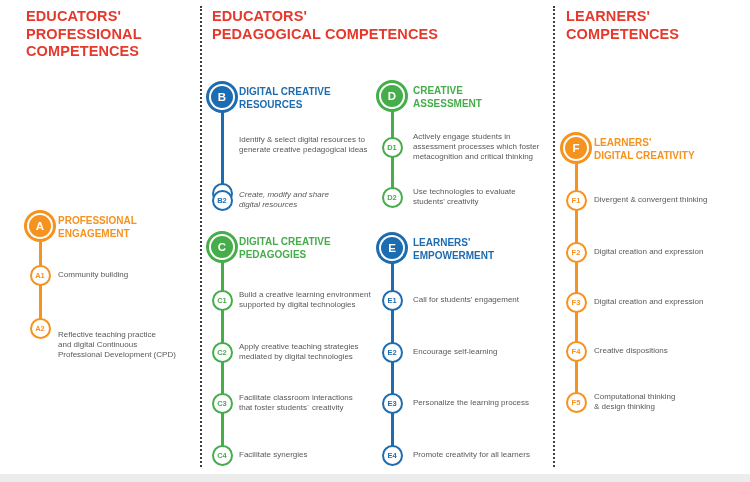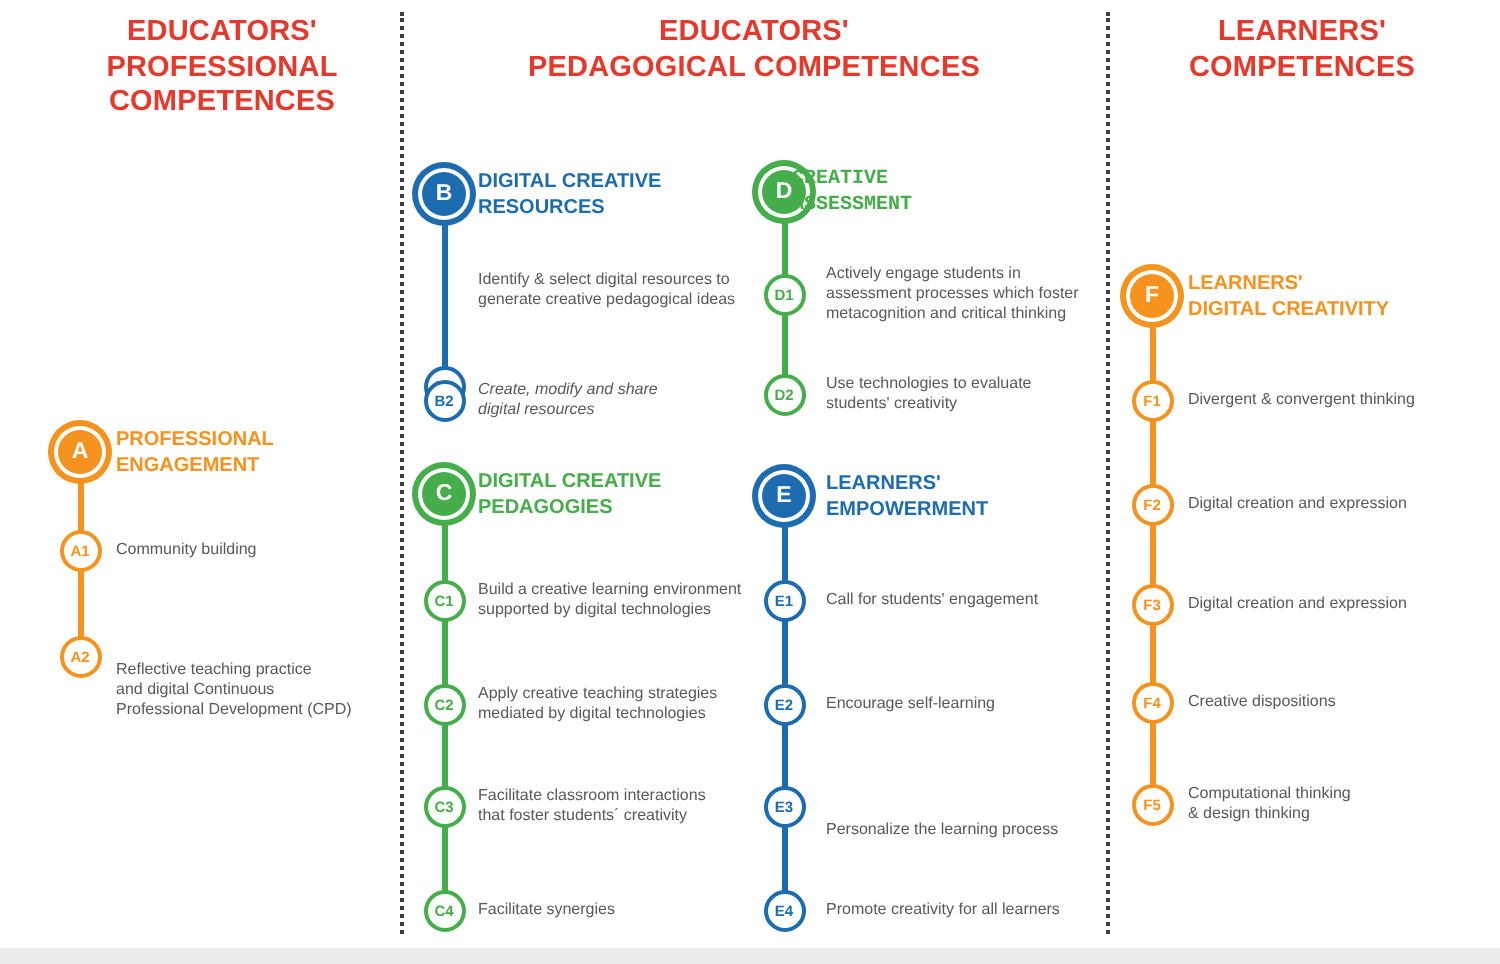--- a/index.html
+++ b/index.html
@@ -1,20 +1,20 @@
 <!DOCTYPE html>
 <html><head>
 <meta charset="utf-8">
 <style>
   * { box-sizing: border-box; margin: 0; padding: 0; }
   html, body { background: #fff; }
   body { font-family: "Liberation Sans", sans-serif; }
   .canvas { position: relative; width: 750px; height: 482px; background: #fff; overflow: hidden; }
   .divider { position: absolute; top: 6px; height: 461px; width: 0; border-left: 2px dotted #3f3f3f; }
-  .col-header { position: absolute; top: 8px; text-align: center; font-weight: bold; font-size: 14.5px; line-height: 17.5px; white-space: pre-line; letter-spacing: 0.1px; }
+  .col-header { position: absolute; top: 8px; font-weight: bold; font-size: 14.5px; line-height: 17.5px; white-space: pre-line; letter-spacing: 0.1px; }
   .track-line { position: absolute; width: 3px; z-index: 1; }
   .node-big { position: absolute; width: 22px; height: 22px; border-radius: 50%; color: #fff; font-weight: bold; font-size: 11.5px; display: flex; align-items: center; justify-content: center; z-index: 2; }
   .node-sub { position: absolute; width: 21px; height: 21px; border-radius: 50%; background: #fff; border: 2.5px solid; font-weight: bold; font-size: 7.5px; display: flex; align-items: center; justify-content: center; z-index: 2; }
   .track-title { position: absolute; transform: translateY(-50%); font-weight: bold; font-size: 10px; line-height: 12.5px; white-space: pre-line; z-index: 2; }
   .item-label { position: absolute; transform: translateY(-50%); font-size: 8px; line-height: 10px; white-space: pre-line; z-index: 2; }
   .bottom-band { position: absolute; left: 0; right: 0; bottom: 0; height: 8px; background: #ececec; }
 </style>
 </head>
 <body>
 
@@ -63,39 +63,39 @@
     <div class="node-sub" style="left: 211.5px; top: 341.5px; border-color: rgb(69, 173, 74); color: rgb(69, 173, 74);">C2</div>
     <div class="item-label" style="left: 239px; top: 352px; color: rgb(88, 89, 91);">Apply creative teaching strategies
 mediated by digital technologies</div>
     <div class="node-sub" style="left: 211.5px; top: 392.5px; border-color: rgb(69, 173, 74); color: rgb(69, 173, 74);">C3</div>
     <div class="item-label" style="left: 239px; top: 403px; color: rgb(88, 89, 91);">Facilitate classroom interactions
 that foster students´ creativity</div>
     <div class="node-sub" style="left: 211.5px; top: 444.5px; border-color: rgb(69, 173, 74); color: rgb(69, 173, 74);">C4</div>
     <div class="item-label" style="left: 239px; top: 455px; color: rgb(88, 89, 91);">Facilitate synergies</div>
     <div class="track-line" style="left: 390.5px; top: 96px; height: 101px; background: rgb(69, 173, 74);"></div>
     <div class="node-big" style="left: 381px; top: 85px; background: rgb(69, 173, 74); box-shadow: rgb(255, 255, 255) 0px 0px 0px 2px, rgb(69, 173, 74) 0px 0px 0px 5px;">D</div>
-    <div class="track-title" style="left: 396px; top: 97px; color: rgb(69, 173, 74); font-family: Liberation Mono, monospace;">CREATIVE
+    <div class="track-title" style="left: 413px; top: 97px; color: rgb(69, 173, 74);">CREATIVE
 ASSESSMENT</div>
     <div class="node-sub" style="left: 381.5px; top: 136.5px; border-color: rgb(69, 173, 74); color: rgb(69, 173, 74);">D1</div>
     <div class="item-label" style="left: 413px; top: 147px; color: rgb(88, 89, 91);">Actively engage students in
 assessment processes which foster
 metacognition and critical thinking</div>
     <div class="node-sub" style="left: 381.5px; top: 186.5px; border-color: rgb(69, 173, 74); color: rgb(69, 173, 74);">D2</div>
     <div class="item-label" style="left: 413px; top: 197px; color: rgb(88, 89, 91);">Use technologies to evaluate
 students' creativity</div>
     <div class="track-line" style="left: 390.5px; top: 248px; height: 207px; background: rgb(30, 108, 176);"></div>
     <div class="node-big" style="left: 381px; top: 237px; background: rgb(30, 108, 176); box-shadow: rgb(255, 255, 255) 0px 0px 0px 2px, rgb(30, 108, 176) 0px 0px 0px 5px;">E</div>
     <div class="track-title" style="left: 413px; top: 249px; color: rgb(30, 108, 176);">LEARNERS'
 EMPOWERMENT</div>
     <div class="node-sub" style="left: 381.5px; top: 289.5px; border-color: rgb(30, 108, 176); color: rgb(30, 108, 176);">E1</div>
     <div class="item-label" style="left: 413px; top: 300px; color: rgb(88, 89, 91);">Call for students' engagement</div>
     <div class="node-sub" style="left: 381.5px; top: 341.5px; border-color: rgb(30, 108, 176); color: rgb(30, 108, 176);">E2</div>
     <div class="item-label" style="left: 413px; top: 352px; color: rgb(88, 89, 91);">Encourage self-learning</div>
     <div class="node-sub" style="left: 381.5px; top: 392.5px; border-color: rgb(30, 108, 176); color: rgb(30, 108, 176);">E3</div>
-    <div class="item-label" style="left: 413px; top: 415px; color: rgb(88, 89, 91);">Personalize the learning process</div>
+    <div class="item-label" style="left: 413px; top: 403px; color: rgb(88, 89, 91);">Personalize the learning process</div>
     <div class="node-sub" style="left: 381.5px; top: 444.5px; border-color: rgb(30, 108, 176); color: rgb(30, 108, 176);">E4</div>
     <div class="item-label" style="left: 413px; top: 455px; color: rgb(88, 89, 91);">Promote creativity for all learners</div>
     <div class="track-line" style="left: 574.5px; top: 148px; height: 254px; background: rgb(246, 146, 30);"></div>
     <div class="node-big" style="left: 565px; top: 137px; background: rgb(246, 146, 30); box-shadow: rgb(255, 255, 255) 0px 0px 0px 2px, rgb(246, 146, 30) 0px 0px 0px 5px;">F</div>
     <div class="track-title" style="left: 594px; top: 149px; color: rgb(246, 146, 30);">LEARNERS'
 DIGITAL CREATIVITY</div>
     <div class="node-sub" style="left: 565.5px; top: 189.5px; border-color: rgb(246, 146, 30); color: rgb(246, 146, 30);">F1</div>
     <div class="item-label" style="left: 594px; top: 200px; color: rgb(88, 89, 91);">Divergent &amp; convergent thinking</div>
     <div class="node-sub" style="left: 565.5px; top: 241.5px; border-color: rgb(246, 146, 30); color: rgb(246, 146, 30);">F2</div>
     <div class="item-label" style="left: 594px; top: 252px; color: rgb(88, 89, 91);">Digital creation and expression</div>

